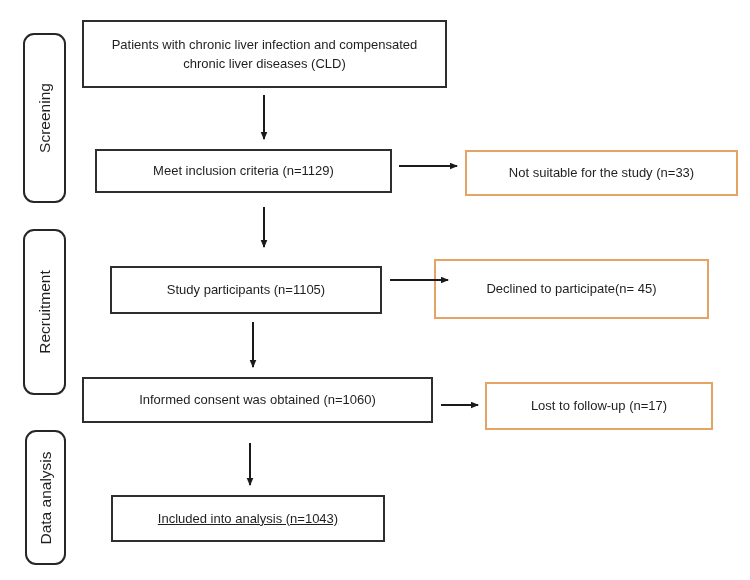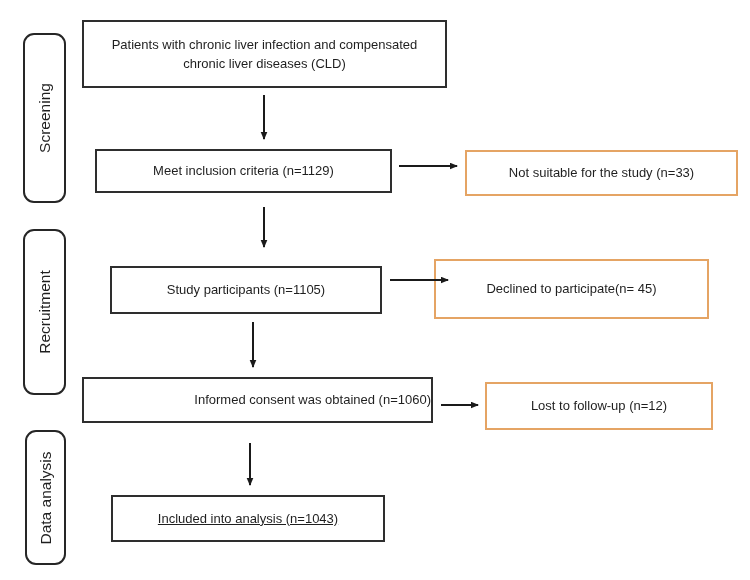--- a/index.html
+++ b/index.html
@@ -50,21 +50,21 @@
     color: #1f1f1f;
   }
   
   #stage-screening   { left: 23px;  top: 33px;  width: 43px;  height: 170px; }
   #stage-recruitment { left: 23px;  top: 229px; width: 43px;  height: 166px; }
   #stage-data        { left: 25px;  top: 430px; width: 41px;  height: 135px; }
 
   #box-patients     { left: 82px;  top: 20px;  width: 365px; height: 68px; padding: 4px 26px; }
   #box-inclusion    { left: 95px;  top: 149px; width: 297px; height: 44px; }
   #box-participants { left: 110px; top: 255px; width: 272px; height: 48px; margin-top: 11px; }
-  #box-consent      { left: 82px;  top: 377px; width: 351px; height: 46px; justify-content: flex-end; }
+  #box-consent      { left: 82px;  top: 377px; width: 351px; height: 46px; }
   #box-analysis     { left: 111px; top: 495px; width: 274px; height: 47px; text-decoration: underline; }
 
   #box-notsuitable  { left: 465px; top: 150px; width: 273px; height: 46px; }
   #box-declined     { left: 434px; top: 259px; width: 275px; height: 60px; }
   #box-lost         { left: 485px; top: 382px; width: 228px; height: 48px; }
 
   svg.arrows {
     position: absolute;
     left: 0;
     top: 0;
@@ -102,21 +102,21 @@
     <span>Included into analysis (n=1043)</span>
   </div>
 
   <div class="box exclusion-box" id="box-notsuitable">
     <span>Not suitable for the study (n=33)</span>
   </div>
   <div class="box exclusion-box" id="box-declined">
     <span>Declined to participate(n= 45)</span>
   </div>
   <div class="box exclusion-box" id="box-lost">
-    <span>Lost to follow-up (n=12)</span>
+    <span>Lost to follow-up (n=17)</span>
   </div>
 
   <svg class="arrows" width="750" height="580" viewBox="0 0 750 580">
     <defs>
       <marker id="ah" markerWidth="10" markerHeight="9" refX="7.5" refY="3.5" orient="auto" markerUnits="userSpaceOnUse">
         <path d="M0,0 L8.5,3.5 L0,7 Z" fill="#1a1a1a"></path>
       </marker>
     </defs>
     <line x1="264" y1="95" x2="264" y2="139" stroke="#1a1a1a" stroke-width="2" marker-end="url(#ah)"></line>
     <line x1="264" y1="207" x2="264" y2="247" stroke="#1a1a1a" stroke-width="2" marker-end="url(#ah)"></line>

